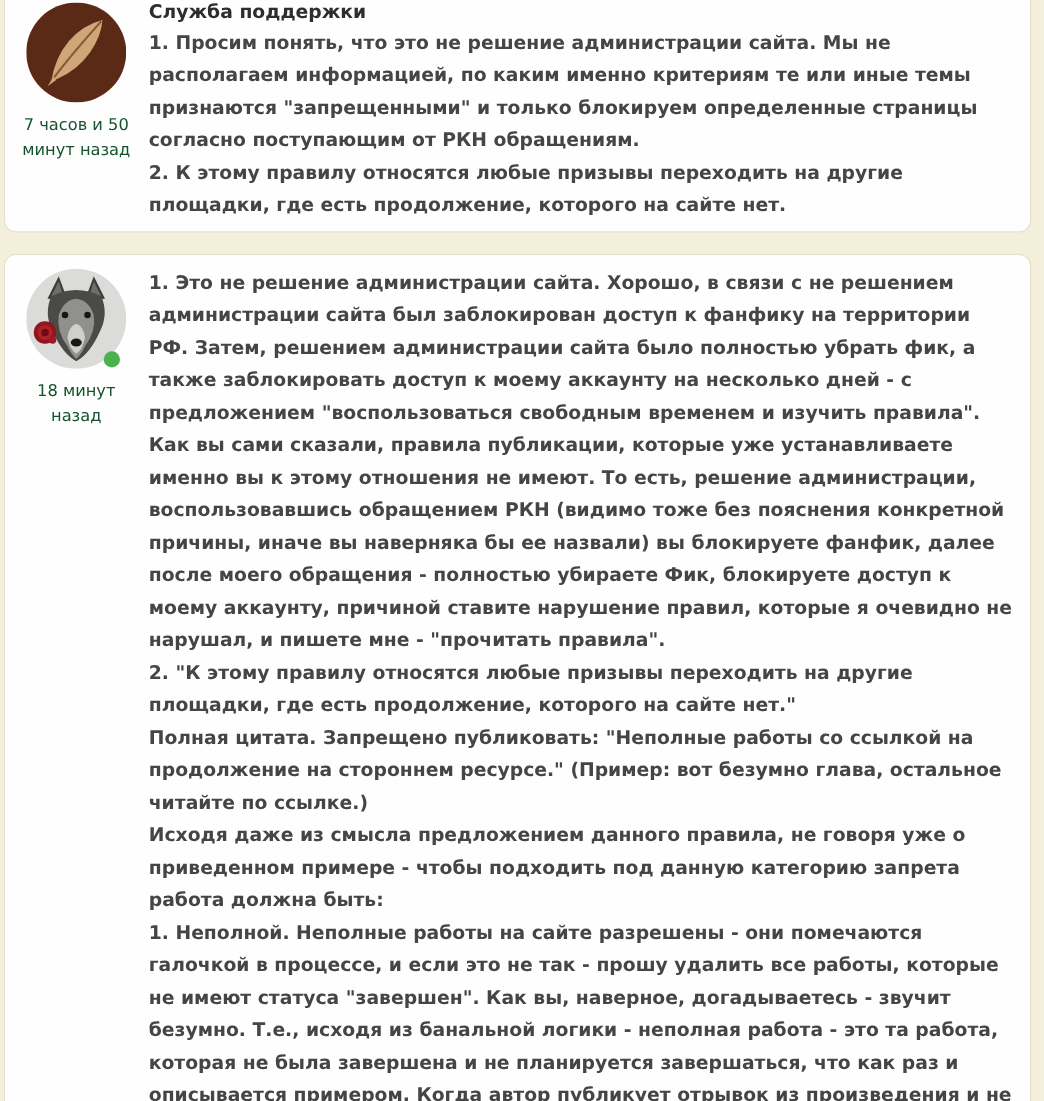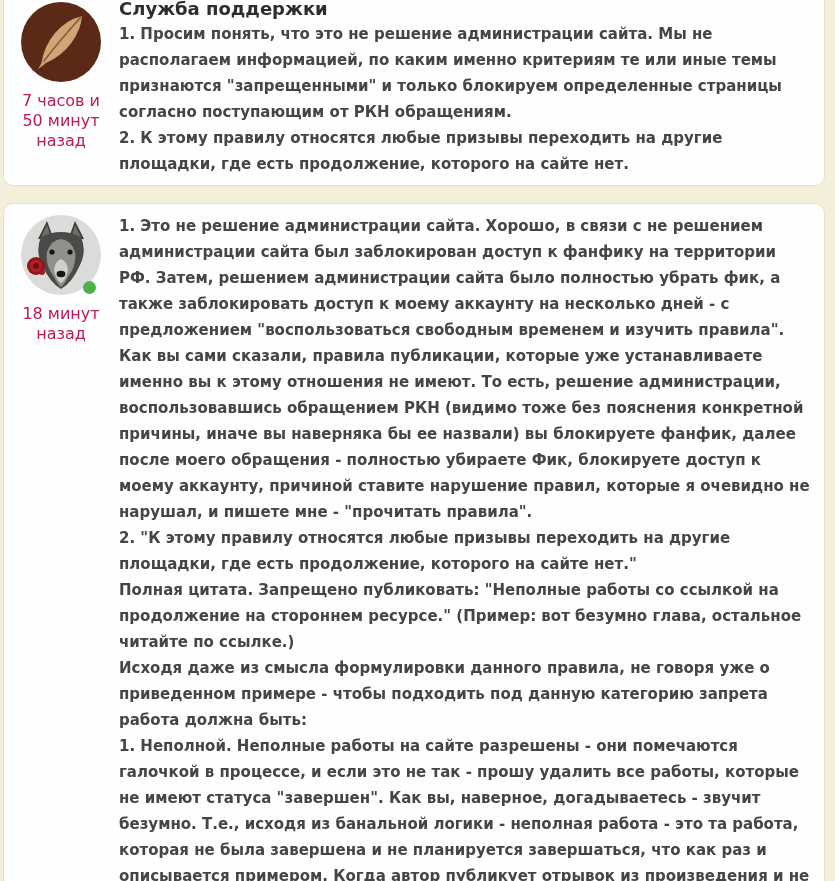--- a/index.html
+++ b/index.html
@@ -37,33 +37,33 @@
   .avatar svg { display: block; width: 80px; height: 80px; }
   .online-dot {
     position: absolute;
     right: 5px; bottom: 1px;
     width: 13px; height: 13px;
     border-radius: 50%;
     background: #4cb04c;
   }
   .timestamp {
     margin-top: 9px;
-    font-size: 16px;
+    font-size: 13px;
     line-height: 20px;
-    color: #be185d;
+    color: #14532d;
   }
   .msg-body {
     flex: 1 1 auto;
     min-width: 0;
     color: #454545;
     font-size: 15px;
     line-height: 26px;
   }
   .author {
-    font-size: 18px;
+    font-size: 15px;
     line-height: 18px;
     font-weight: bold;
     color: #2d2d2d;
     margin-bottom: 3px;
   }
   .msg-body p { margin: 0; font-weight: bold; }
   .msg-body p.gap-before { }
 </style>
 </head>
 <body>
@@ -118,19 +118,19 @@
         </svg>
         <span class="online-dot"></span>
       </div>
       <div class="timestamp">18 минут назад</div>
     </div>
     <div class="msg-body">
       <p>1. Это не решение администрации сайта. Хорошо, в связи с не решением администрации сайта был заблокирован доступ к фанфику на территории РФ. Затем, решением администрации сайта было полностью убрать фик, а также заблокировать доступ к моему аккаунту на несколько дней - с предложением "воспользоваться свободным временем и изучить правила".</p>
       <p>Как вы сами сказали, правила публикации, которые уже устанавливаете именно вы к этому отношения не имеют. То есть, решение администрации, воспользовавшись обращением РКН (видимо тоже без пояснения конкретной причины, иначе вы наверняка бы ее назвали) вы блокируете фанфик, далее после моего обращения - полностью убираете Фик, блокируете доступ к моему аккаунту, причиной ставите нарушение правил, которые я очевидно не нарушал, и пишете мне - "прочитать правила".</p>
       <p>2. "К этому правилу относятся любые призывы переходить на другие площадки, где есть продолжение, которого на сайте нет."</p>
       <p>Полная цитата. Запрещено публиковать: "Неполные работы со ссылкой на продолжение на стороннем ресурсе." (Пример: вот безумно глава, остальное читайте по ссылке.)</p>
-      <p>Исходя даже из смысла формулировки данного правила, не говоря уже о приведенном примере - чтобы подходить под данную категорию запрета работа должна быть:</p>
+      <p>Исходя даже из смысла предложением данного правила, не говоря уже о приведенном примере - чтобы подходить под данную категорию запрета работа должна быть:</p>
       <p>1. Неполной. Неполные работы на сайте разрешены - они помечаются галочкой в процессе, и если это не так - прошу удалить все работы, которые не имеют статуса "завершен". Как вы, наверное, догадываетесь - звучит безумно. Т.е., исходя из банальной логики - неполная работа - это та работа, которая не была завершена и не планируется завершаться, что как раз и описывается примером. Когда автор публикует отрывок из произведения и не собирается выкладывать его на сайте Фикбук. Это логично и понятно.</p>
 
     </div>
   </article>
 
 </div>
 
 </body></html>

